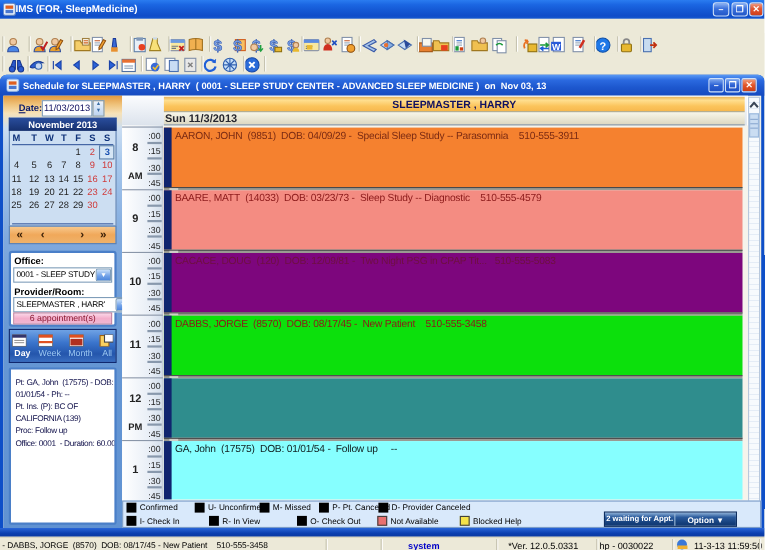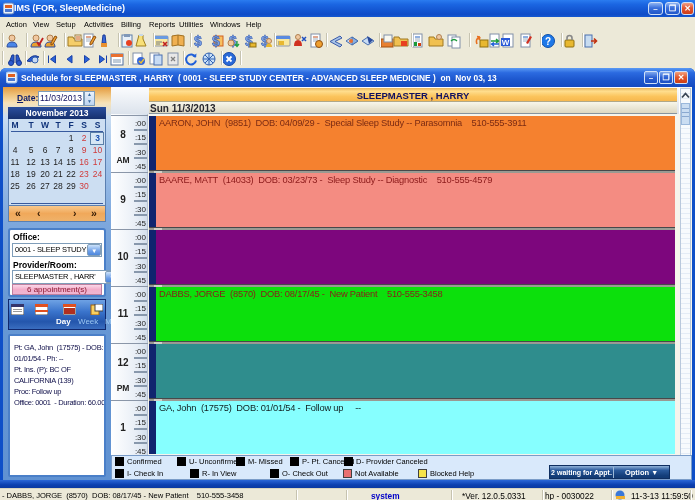--- a/index.html
+++ b/index.html
@@ -58,21 +58,21 @@
 
 #officebox { left:8px; top:228px; width:98px; height:69px; background:#fff; border:2px solid #4A7FC8; border-radius:3px; }
 .slbl { font-size:8.5px; font-weight:bold; color:#000; }
 .combo { background:#fff; border:1px solid #7F9DB9; letter-spacing:-0.2px; font-size:7.5px; color:#000; line-height:12px; white-space:nowrap; overflow:hidden; }
 .combobtn { position:absolute; right:0px; top:0px; width:14px; height:100%; border-radius:2px;
   background:linear-gradient(180deg,#CCE2FA,#6FA0E8 60%,#4C86DC); border:1px solid #7F9DB9; color:#fff; font-size:6px; text-align:center; line-height:12px; }
 #apptbtn { left:12px; top:284px; width:90px; height:11px; background:linear-gradient(180deg,#FBD7E8,#F4AECB 50%,#EFB6D2);
   border:1px solid #C080A0; font-size:8px; color:#8B1A32; text-align:center; line-height:10px; }
 
 #tabbox { left:8px; top:299px; width:98px; height:31px; background:linear-gradient(180deg,#6FA2E4,#3A74CC 40%,#2456AC 75%,#3A6EC0); border:1px solid #10286E; }
-.tablbl { position:absolute; top:317px; font-size:8px; color:#9CC8F2;margin-left:43px; }
+.tablbl { position:absolute; top:317px; font-size:8px; color:#9CC8F2; }
 .tabico { position:absolute; top:304px; width:13px; height:11px; }
 
 #infobox { left:8px; top:334px; width:98px; height:143px; background:#fff; border:2px solid #4A7FC8; border-radius:2px;
   font-size:7.5px; color:#10104A; line-height:11px; padding:6px 0 0 4px; letter-spacing:-0.3px; white-space:nowrap; overflow:hidden; }
 
 
 #schedtop { left:111px; top:87px; width:569px; height:27px; background:linear-gradient(180deg,#FBFCFE,#DCE3EC); border-right:1px solid #fff; }
 #yhdr { left:149px; top:88px; width:528px; height:13px; background:linear-gradient(180deg,#E8B45C,#FFDE8E 25%,#FBC45C 65%,#F7B84E); }
 #yhdrtext { left:149px; top:90px; width:528px; text-align:center; font-size:9.5px; font-weight:bold; color:#101060; }
 #sunhdr { left:149px; top:101px; width:528px; height:13px; background:linear-gradient(180deg,#F8F6EA,#DDD8C2); border-top:1px solid #B0A888; border-bottom:1px solid #88949E; }
@@ -110,31 +110,20 @@
   <svg class="abs" style="left:3px; top:2px;" width="13" height="13" viewBox="0 0 13 13">
       <rect x="0" y="1" width="11" height="11" rx="2" fill="#E8F0FA" stroke="#5A80C0"></rect>
       <rect x="2" y="3" width="7" height="3" fill="#E06020"></rect>
       <rect x="2" y="7" width="7" height="3" fill="#4A78D0"></rect>
     </svg>
   <div id="titletext" class="abs">IMS (FOR, SleepMedicine)</div>
   <div class="abs capbtn capblue" style="left:648px;">–</div>
   <div class="abs capbtn capblue" style="left:665px;">❐</div>
   <div class="abs capbtn capred" style="left:681px; width:13px;">✕</div>
 
-  <div id="menubar" class="abs">
-    <span style="left:6px;">Action</span>
-    <span style="left:33px;">View</span>
-    <span style="left:56px;">Setup</span>
-    <span style="left:84px;">Activities</span>
-    <span style="left:121px;">Billing</span>
-    <span style="left:149px;">Reports</span>
-    <span style="left:179px;">Utilities</span>
-    <span style="left:210px;">Windows</span>
-    <span style="left:246px;">Help</span>
-  </div>
   <div id="tb1" class="abs"></div>
   <div id="tb2" class="abs"></div>
 
   <div id="win" class="abs"></div>
   <div id="wtitle" class="abs"></div>
   <svg class="abs" style="left:6px; top:71px;" width="13" height="13" viewBox="0 0 13 13">
       <rect x="0" y="1" width="11" height="11" rx="2" fill="#E8F0FA" stroke="#9ABCE8"></rect>
       <rect x="2" y="3" width="7" height="3" fill="#E06020"></rect>
       <rect x="2" y="7" width="7" height="3" fill="#4A78D0"></rect>
     </svg>
@@ -290,20 +279,21 @@
       <div class="hr abs" style="top:250.5px;">10</div>
       <div class="mins abs" style="top:233px;">:00</div>
       <div class="tick abs" style="top:242.75px;"></div>
       <div class="mins abs" style="top:247.25px;">:15</div>
       <div class="tick abs" style="top:257px;"></div>
       <div class="mins abs" style="top:261.5px;">:30</div>
       <div class="tick abs" style="top:271.25px;"></div>
       <div class="mins abs" style="top:275.75px;">:45</div>
       <div class="appt abs" style="top:229.5px; height:54px; background:#7D067D;">
     <div class="apptbar"></div>
+    <div class="appttext" style="color:#6E1040;">CACACE, DOUG&nbsp; (120)&nbsp; DOB: 12/09/81 - &nbsp;Two Night PSG in CPAP Tit...&nbsp;&nbsp;&nbsp;510-555-5083</div>
       </div>
       <div class="apptgap abs" style="top:283.5px;">
         <div style="position:absolute;left:5px;top:0;width:8px;height:2px;background:#D0D0C8;"></div>
       </div>
       <div class="rowline abs" style="top:285.5px;"></div>
       <div class="hr abs" style="top:307.5px;">11</div>
       <div class="mins abs" style="top:290px;">:00</div>
       <div class="tick abs" style="top:299.75px;"></div>
       <div class="mins abs" style="top:304.25px;">:15</div>
       <div class="tick abs" style="top:314px;"></div>

